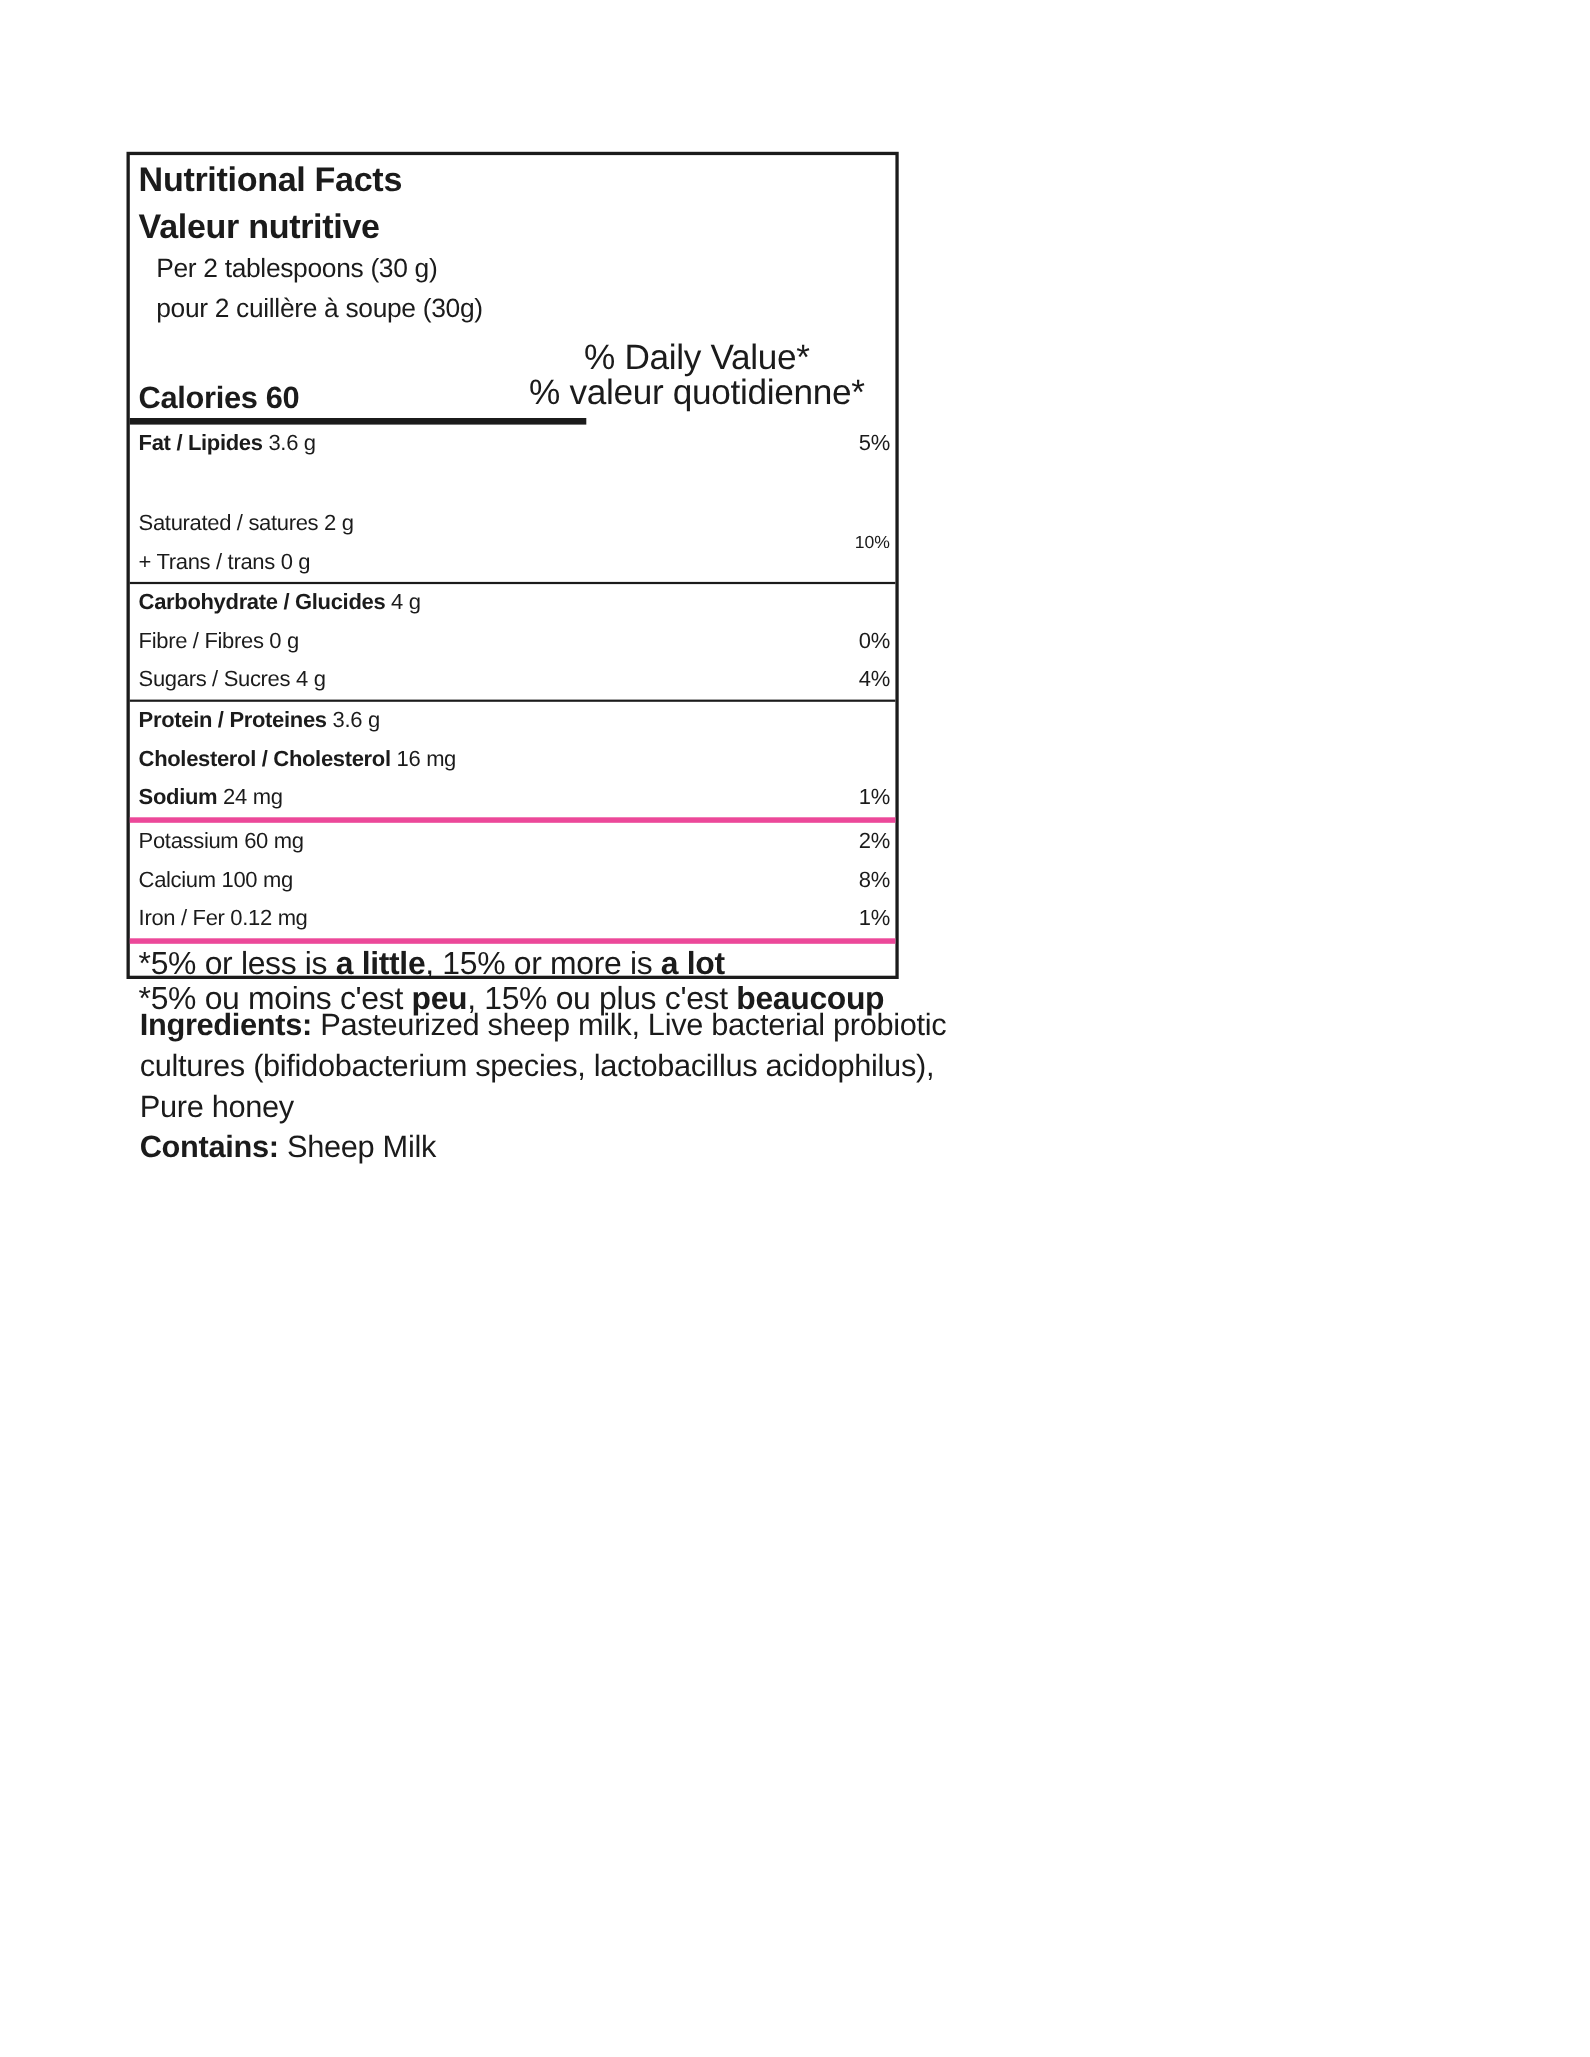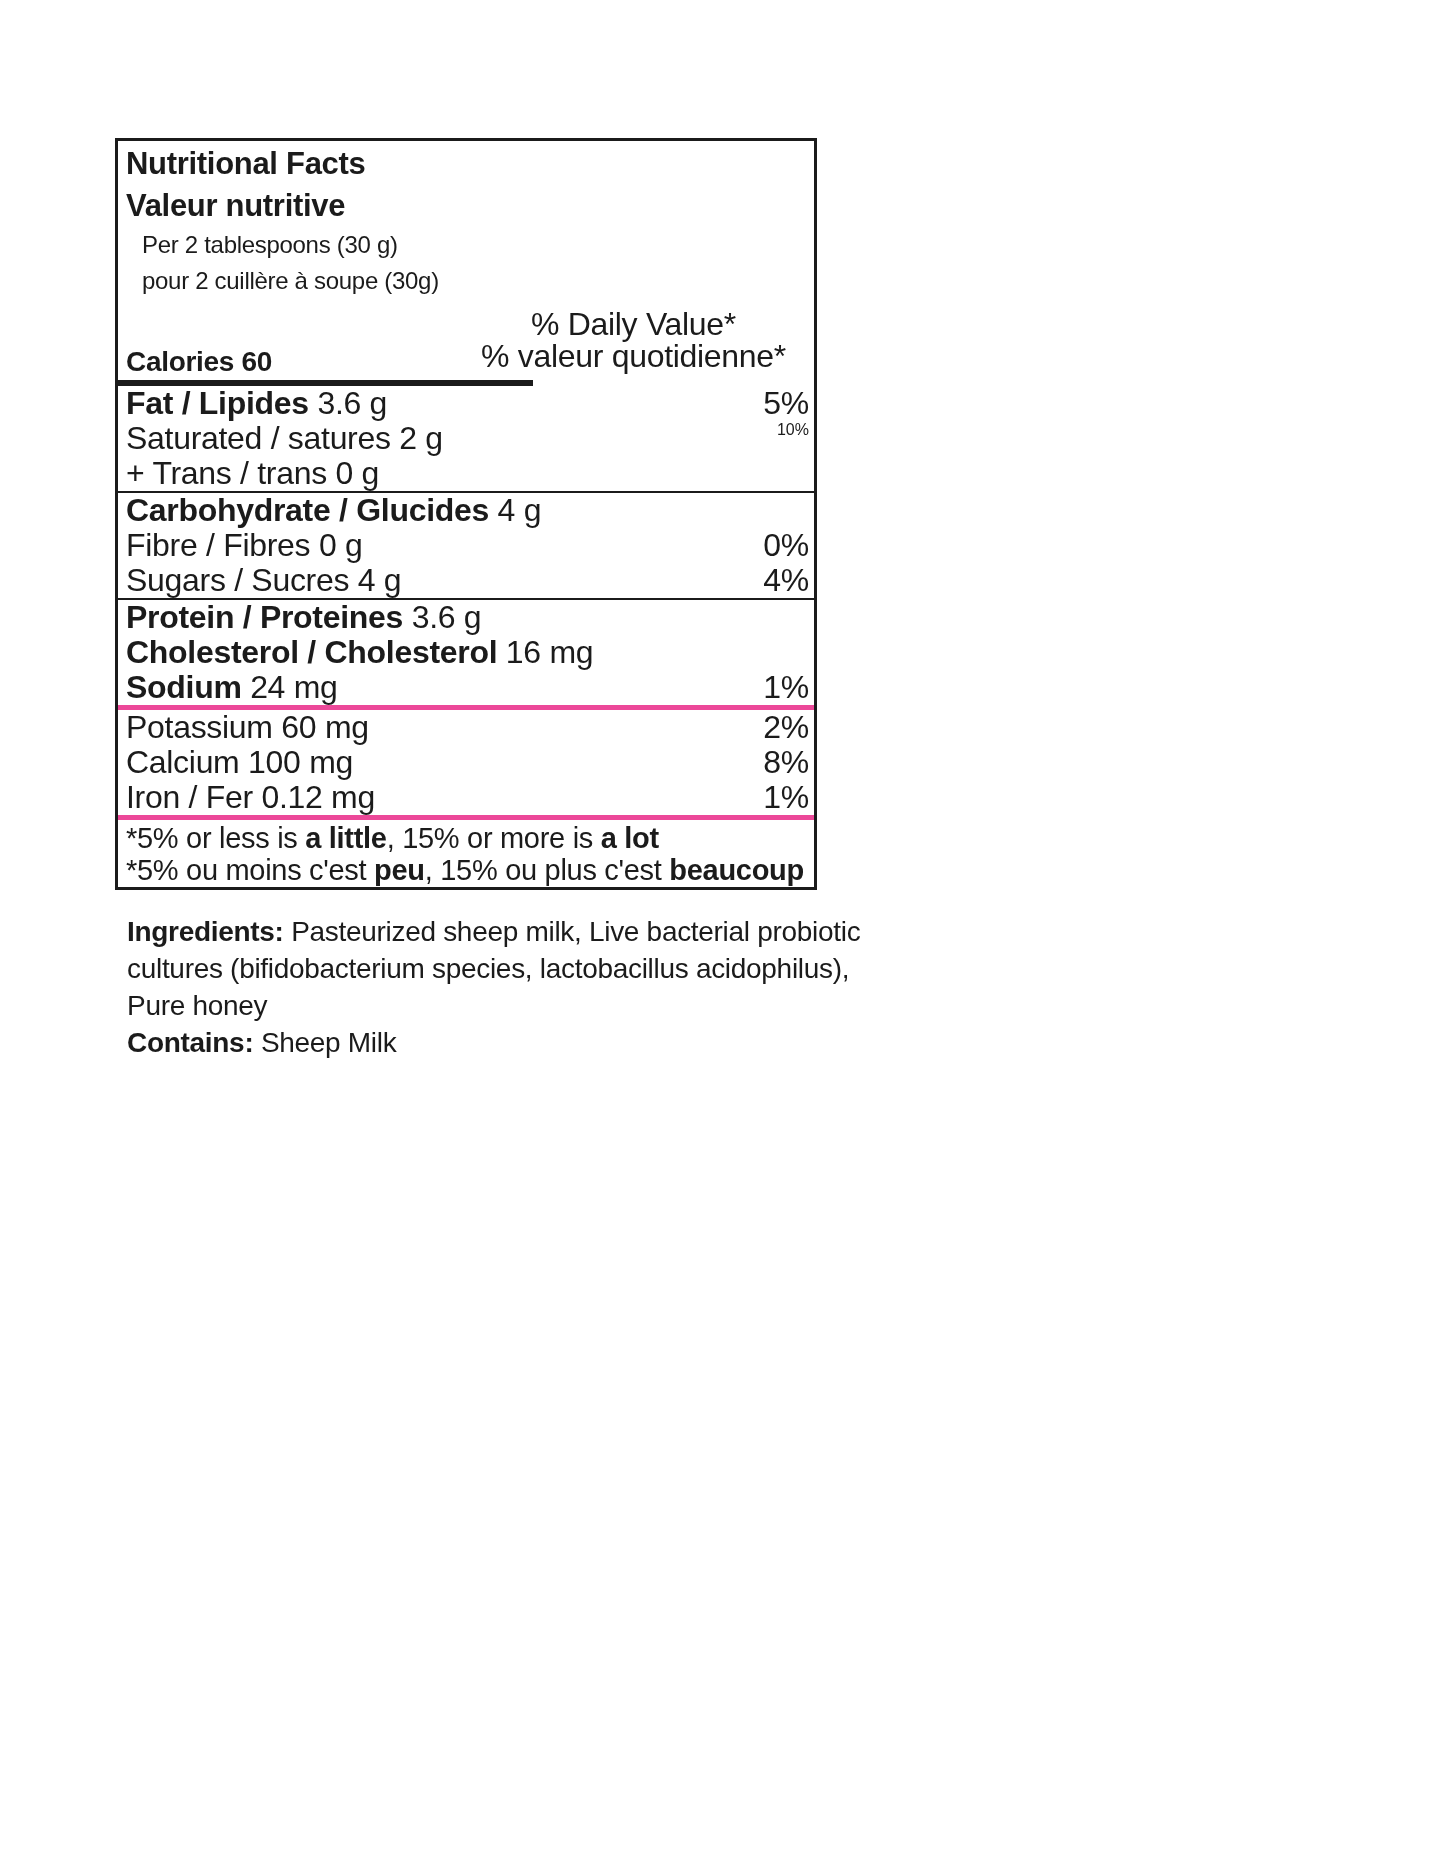--- a/index.html
+++ b/index.html
@@ -84,30 +84,31 @@
   }
   .sec:last-of-type {
     border-bottom: none;
   }
 
   .nrow {
     height: 35px;
     display: flex;
     justify-content: space-between;
     align-items: center;
-    font-size: 32px;
+    font-size: 20px;
     letter-spacing: -0.3px;
     padding: 0 5px 0 8px;
     white-space: nowrap;
   }
   .grp {
     display: flex;
     justify-content: space-between;
-    align-items: flex-start;
+    align-items: center;
     padding: 0 5px 0 8px;
+    margin-top: 38px;
   }
   .grp .nrow {
     padding: 0;
     justify-content: flex-start;
   }
   .b { font-weight: 700; }
 
   .foot {
     font-size: 29px;
     line-height: 32px;

